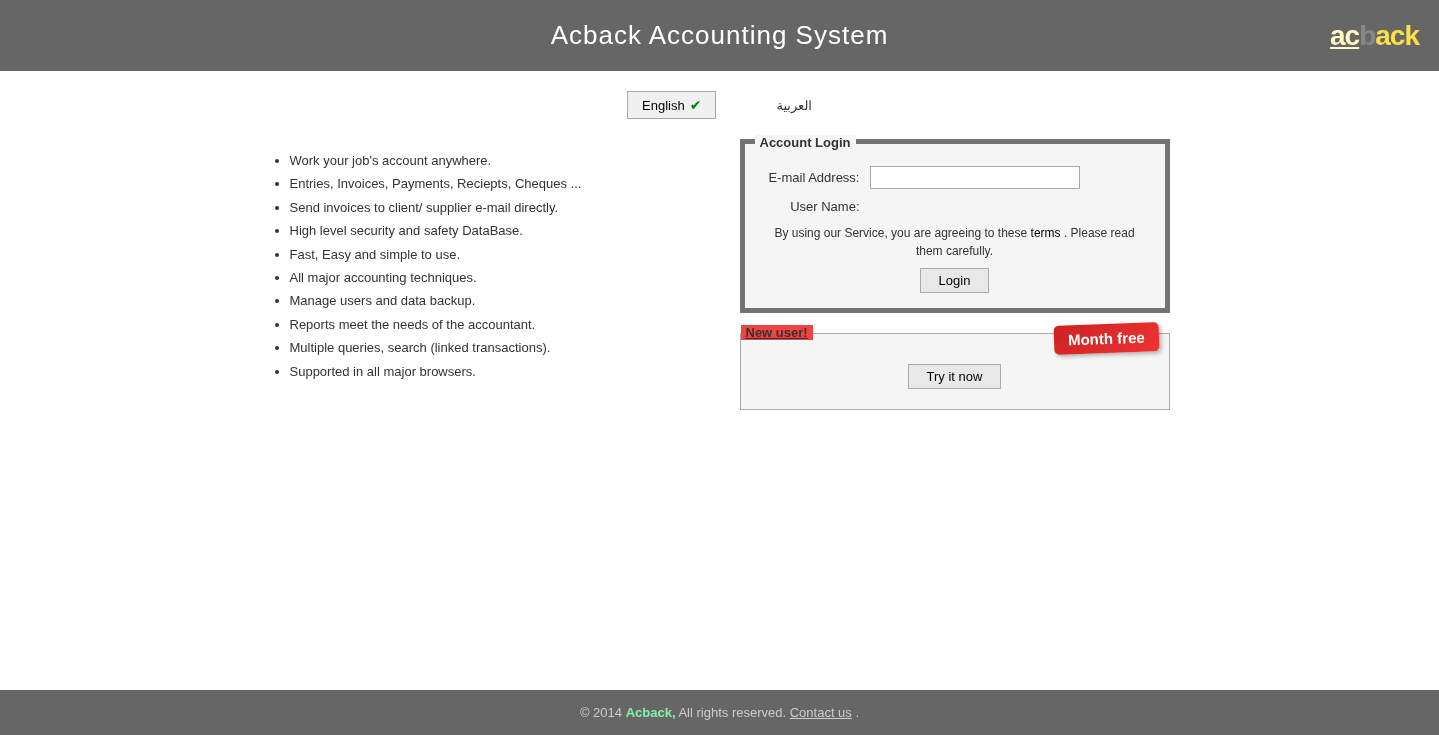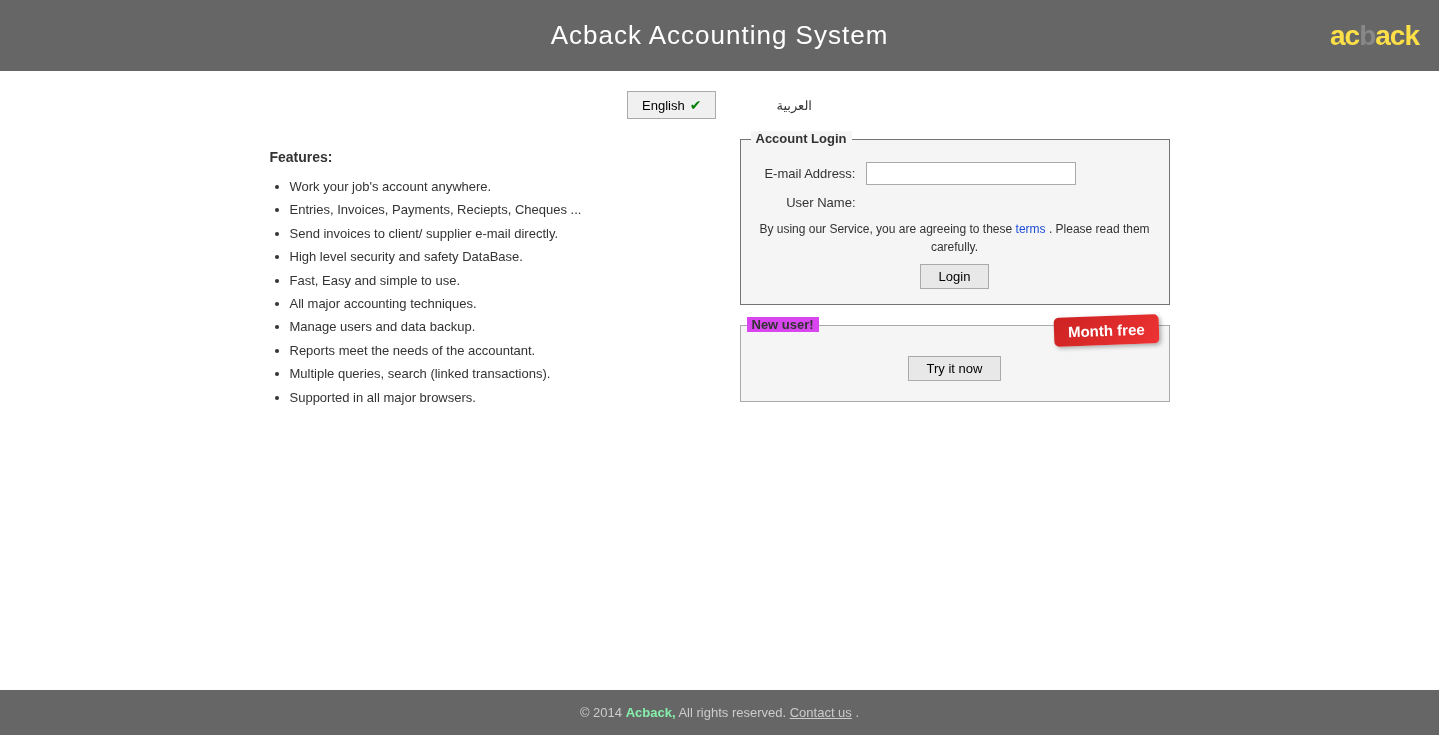--- a/index.html
+++ b/index.html
@@ -38,21 +38,22 @@
       top: 50%;
       right: 20px;
       transform: translateY(-50%);
       font-size: 28px;
       font-weight: bold;
       color: #ccc;
       letter-spacing: -1px;
     }
 
     .logo span.ac {
-      color: #fde047;
+      color: #fef9c3;
+      text-decoration: underline;
     }
     .logo span.b {
       color: #888;
     }
     .logo span.ack {
       color: #fde047;
     }
 
     
     .lang-bar {
@@ -126,21 +127,21 @@
 
     
     .right-section {
       flex: 1;
       display: flex;
       flex-direction: column;
       gap: 10px;
     }
 
     .fieldset-like {
-      border: 1px solid #737373;
+      border: 5px solid #737373;
       background: #f5f5f5;
       padding: 12px 15px 15px 15px;
       position: relative;
       margin-bottom: 10px;
     }
 
     .fieldset-legend {
       position: absolute;
       top: -9px;
       left: 10px;
@@ -183,21 +184,21 @@
     }
 
     .terms-text {
       text-align: center;
       font-size: 12px;
       margin: 8px 0;
       line-height: 1.5;
     }
 
     .terms-link {
-      color: #1d4ed8;
+      color: #000000;
       cursor: pointer;
     }
 
     .login-btn-row {
       text-align: center;
       margin-top: 0;
     }
 
     .login-btn {
       padding: 4px 18px;
@@ -211,25 +212,26 @@
     .new-user-fieldset {
       border: 1px solid #aaa;
       background: #f5f5f5;
       padding: 10px 15px 20px 15px;
       position: relative;
     }
 
     .new-user-legend {
       position: absolute;
       top: -9px;
-      left: 6px;
-      background: #d946ef;
+      left: 0;
+      background: #ef4444;
       padding: 0 5px;
       font-size: 13px;
       font-weight: bold;
+      text-decoration: underline;
     }
 
     .month-free-badge {
       position: absolute;
       top: -10px;
       right: 10px;
       background: linear-gradient(135deg, #cc2222, #ee3333);
       color: #fff;
       font-size: 15px;
       font-weight: bold;
@@ -288,21 +290,20 @@
     <span>English</span>
     <span class="checkmark">✔</span>
   </button>
   <span class="lang-arabic">العربية</span>
 </div>
 
 <div class="main-content">
   <div class="inner-wrapper">
 
     <div class="features-section">
-      <div class="features-title">Features:</div>
       <ul class="features-list">
         <li>Work your job's account anywhere.</li>
         <li>Entries, Invoices, Payments, Reciepts, Cheques ...</li>
         <li>Send invoices to client/ supplier e-mail directly.</li>
         <li>High level security and safety DataBase.</li>
         <li>Fast, Easy and simple to use.</li>
         <li>All major accounting techniques.</li>
         <li>Manage users and data backup.</li>
         <li>Reports meet the needs of the accountant.</li>
         <li>Multiple queries, search (linked transactions).</li>

